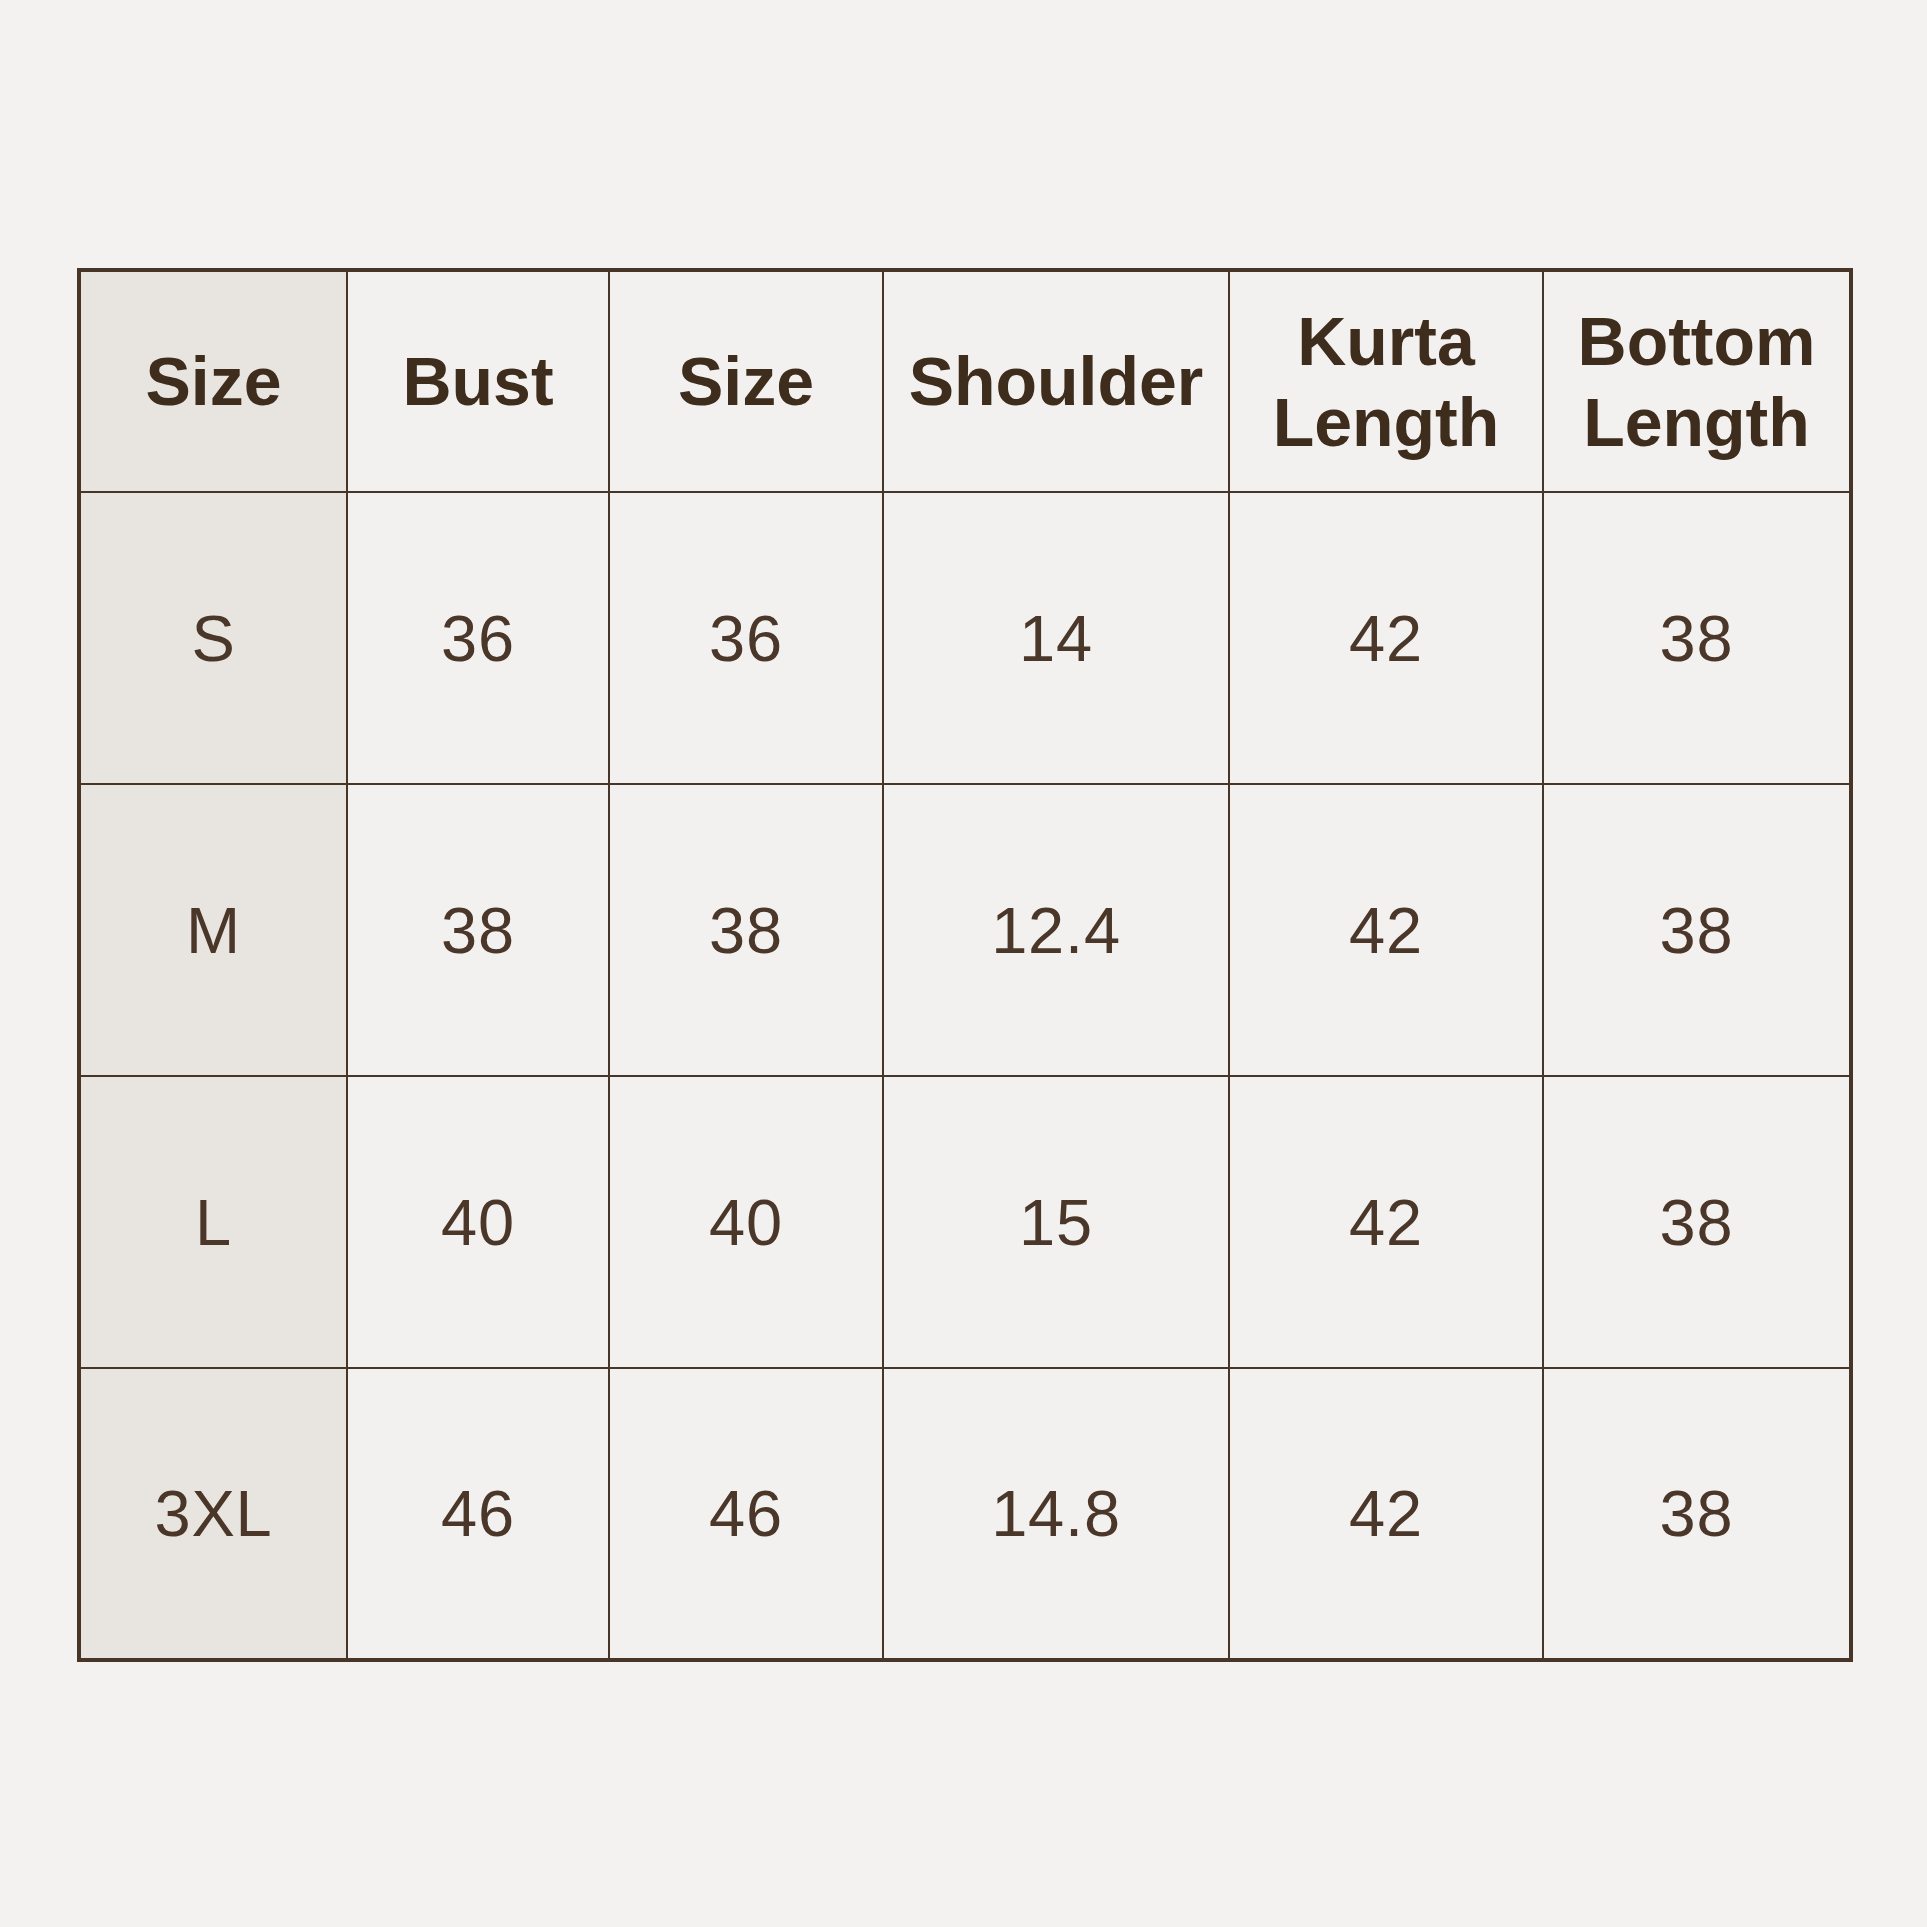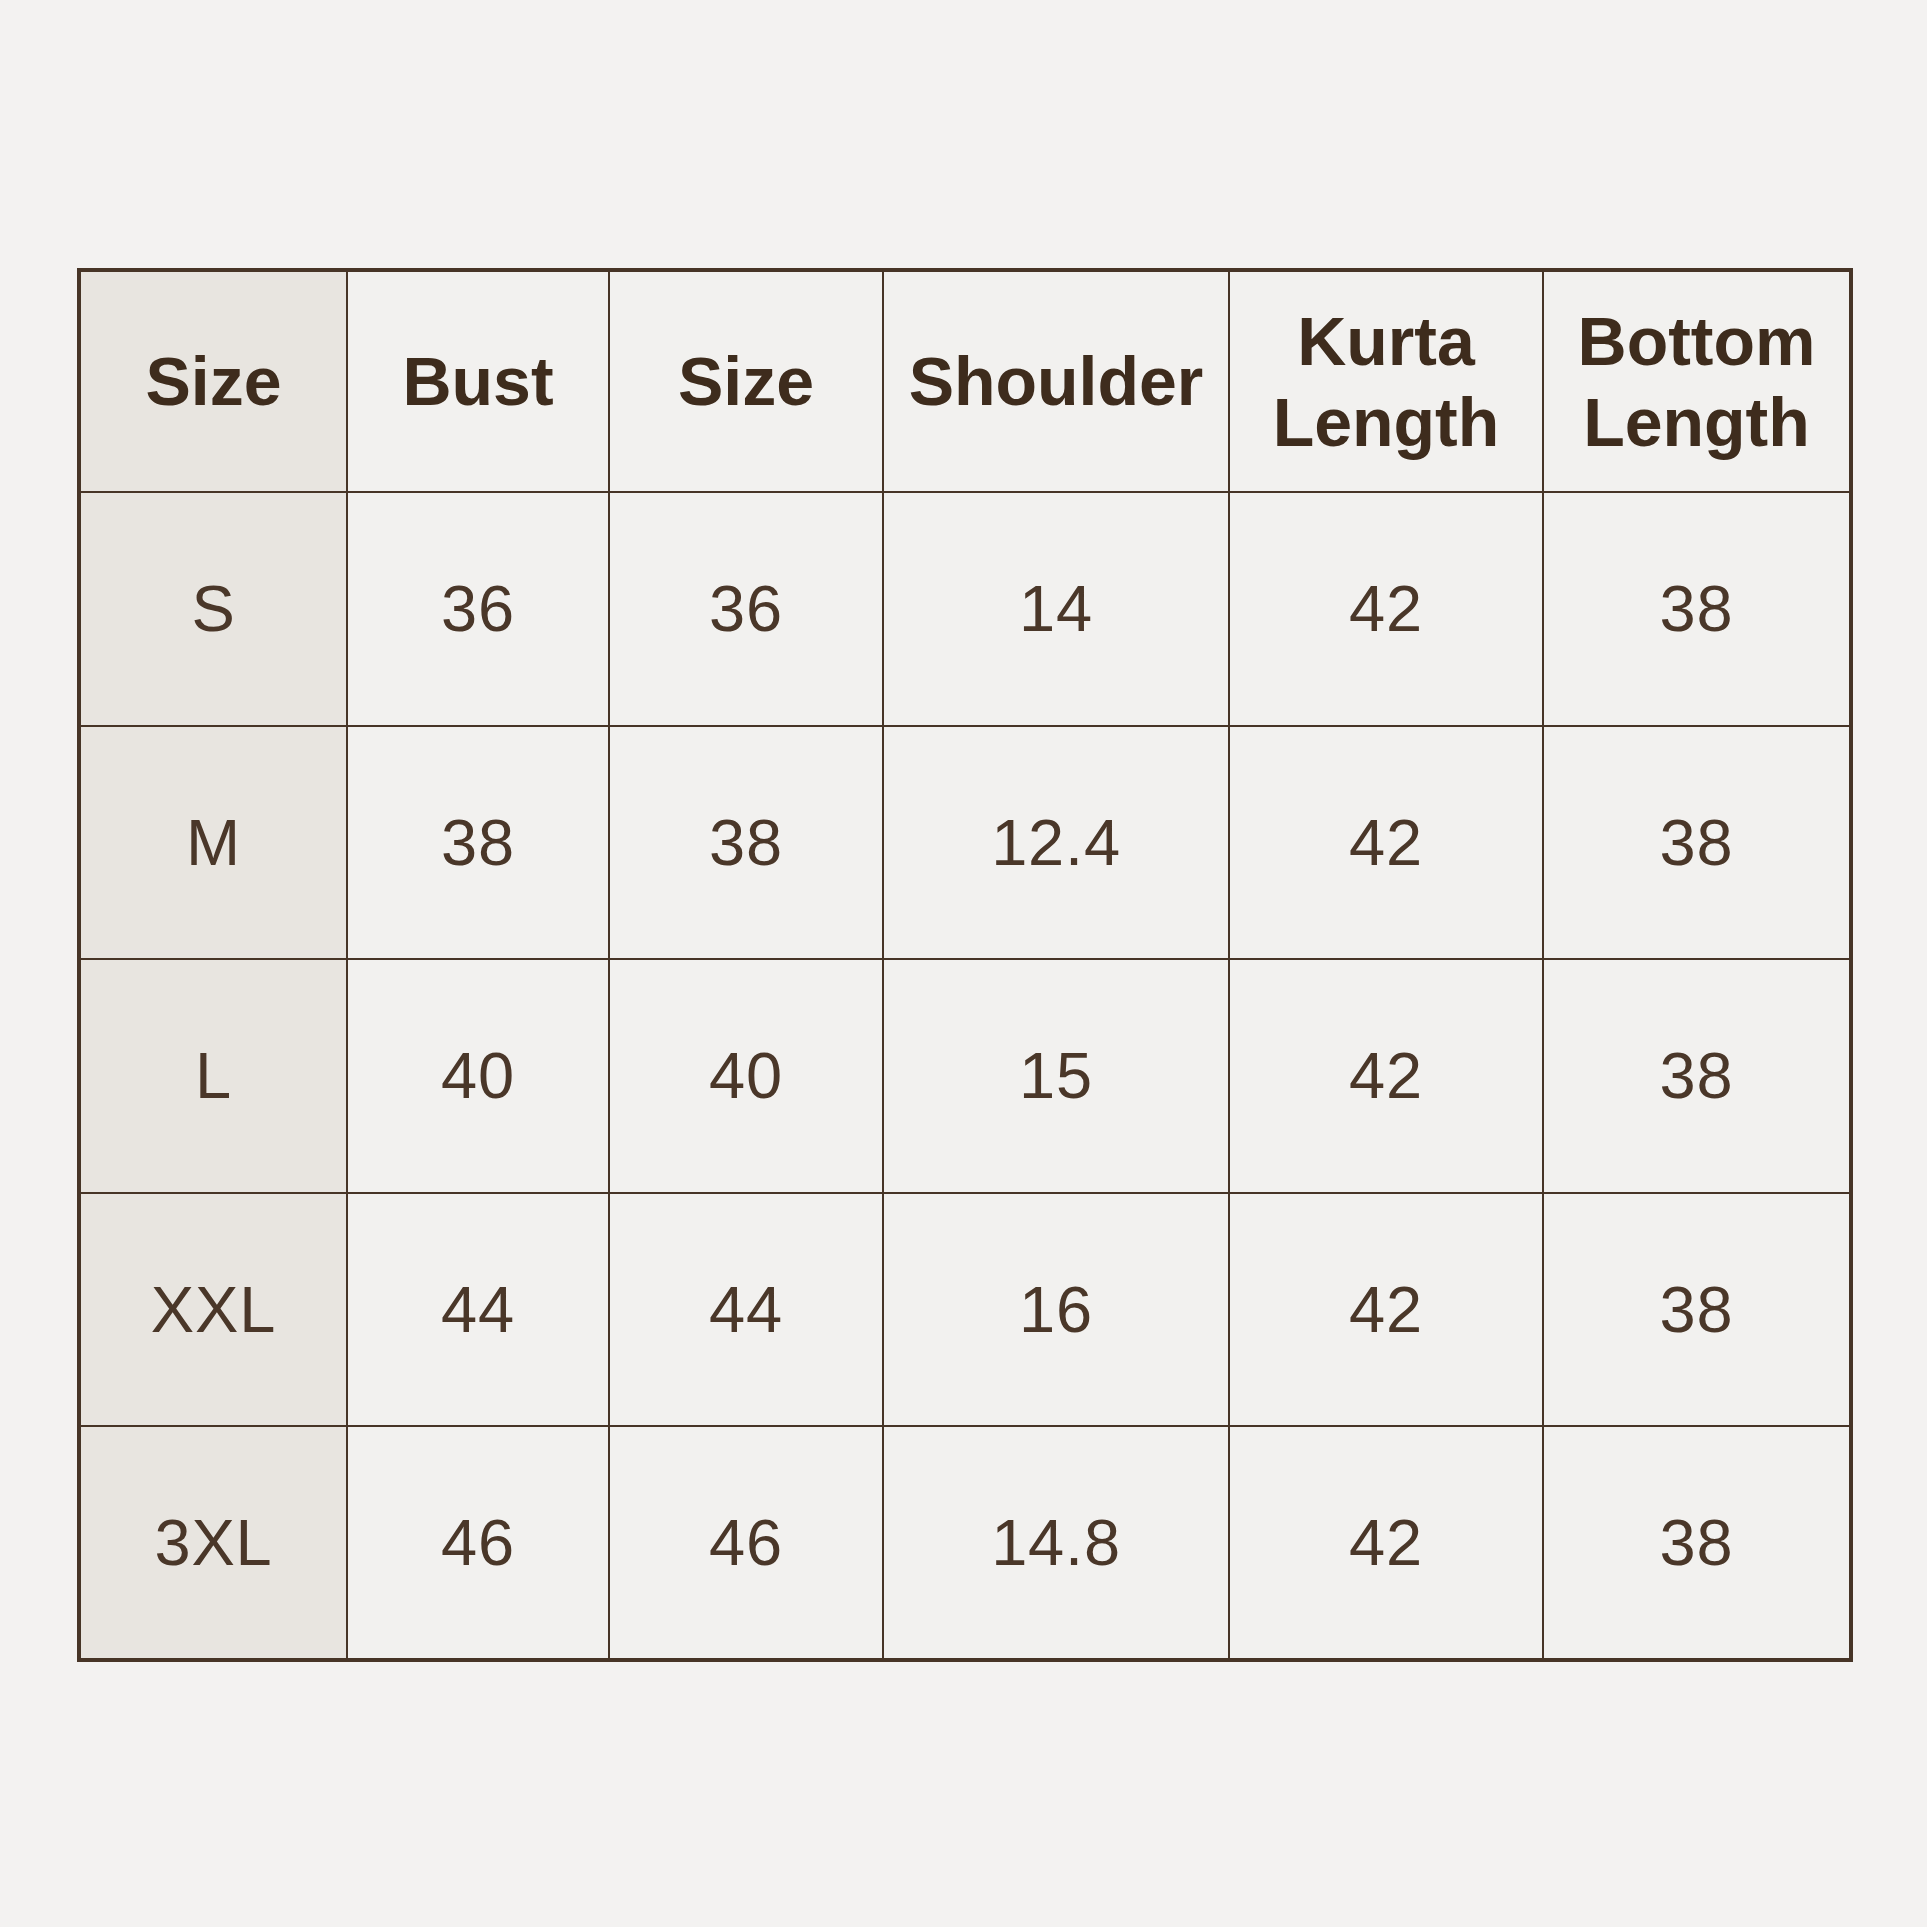--- a/index.html
+++ b/index.html
@@ -102,28 +102,20 @@
       </tr>
       <tr>
         <td class="col-size">L</td>
         <td>40</td>
         <td>40</td>
         <td>15</td>
         <td>42</td>
         <td>38</td>
       </tr>
       <tr>
-        <td class="col-size">XXL</td>
-        <td>44</td>
-        <td>44</td>
-        <td>16</td>
-        <td>42</td>
-        <td>38</td>
-      </tr>
-      <tr>
         <td class="col-size">3XL</td>
         <td>46</td>
         <td>46</td>
         <td>14.8</td>
         <td>42</td>
         <td>38</td>
       </tr>
     </tbody>
   </table>
 </div>

